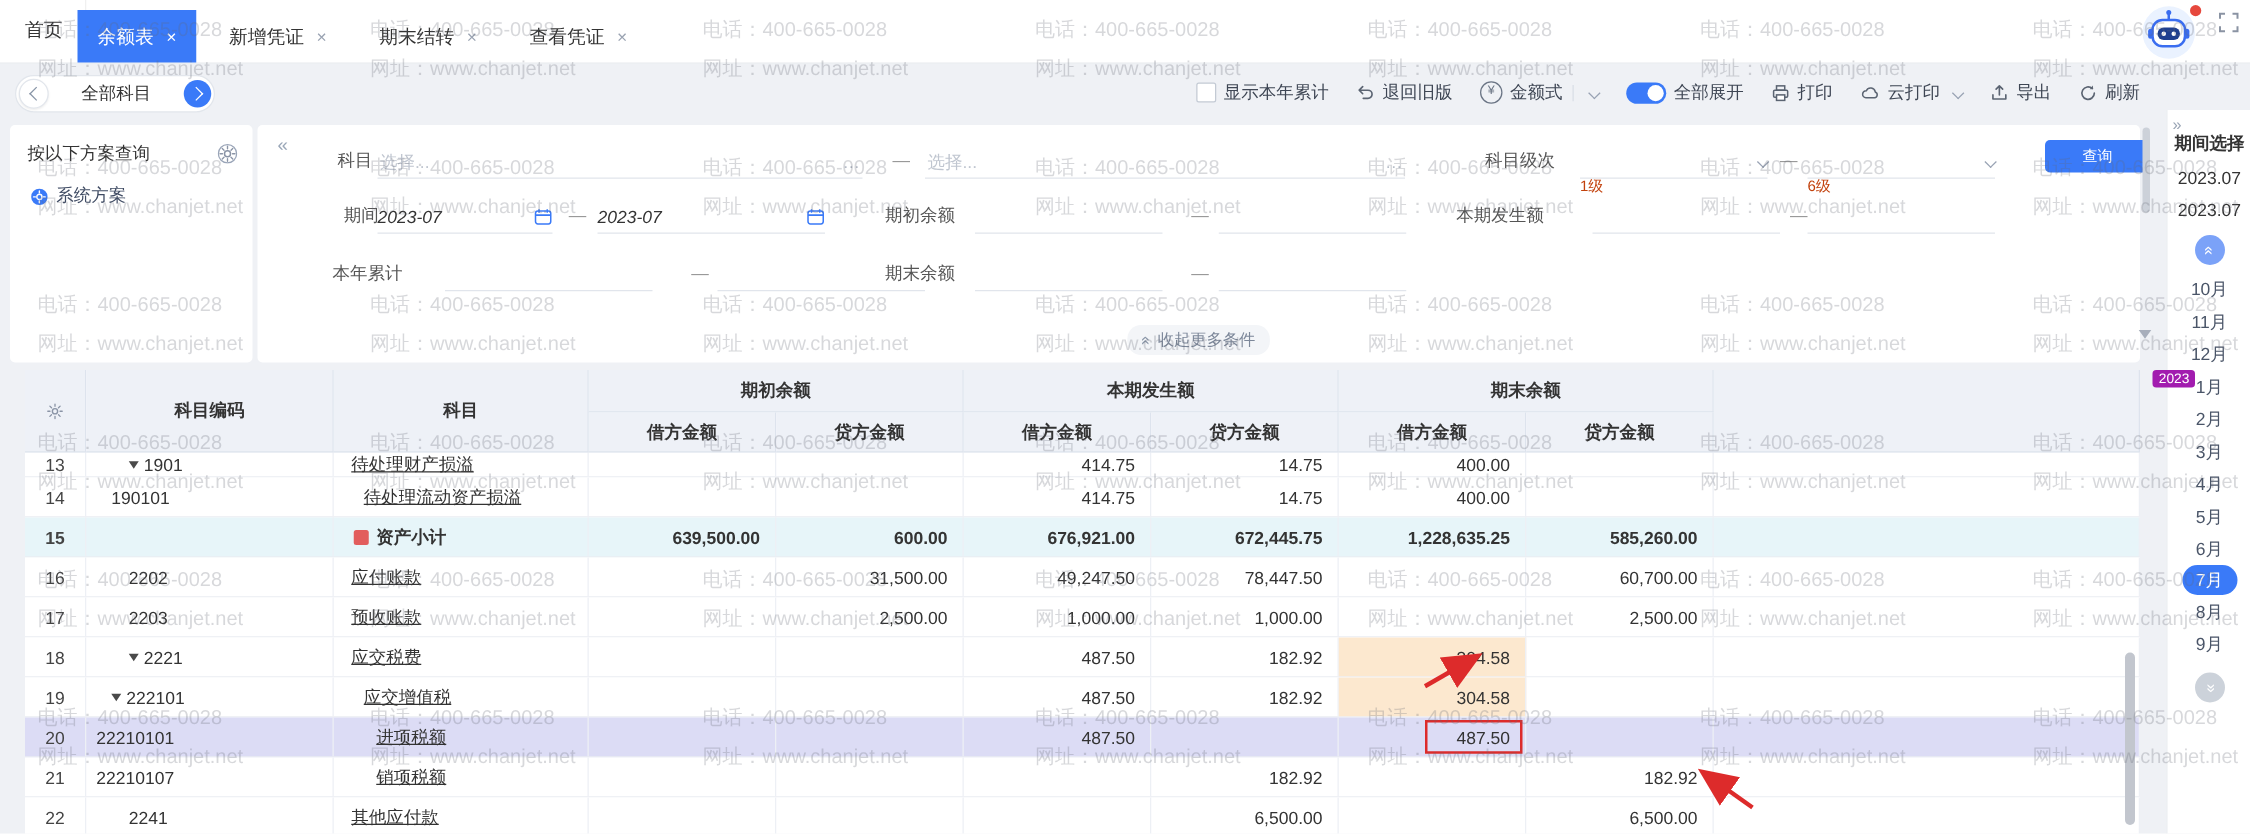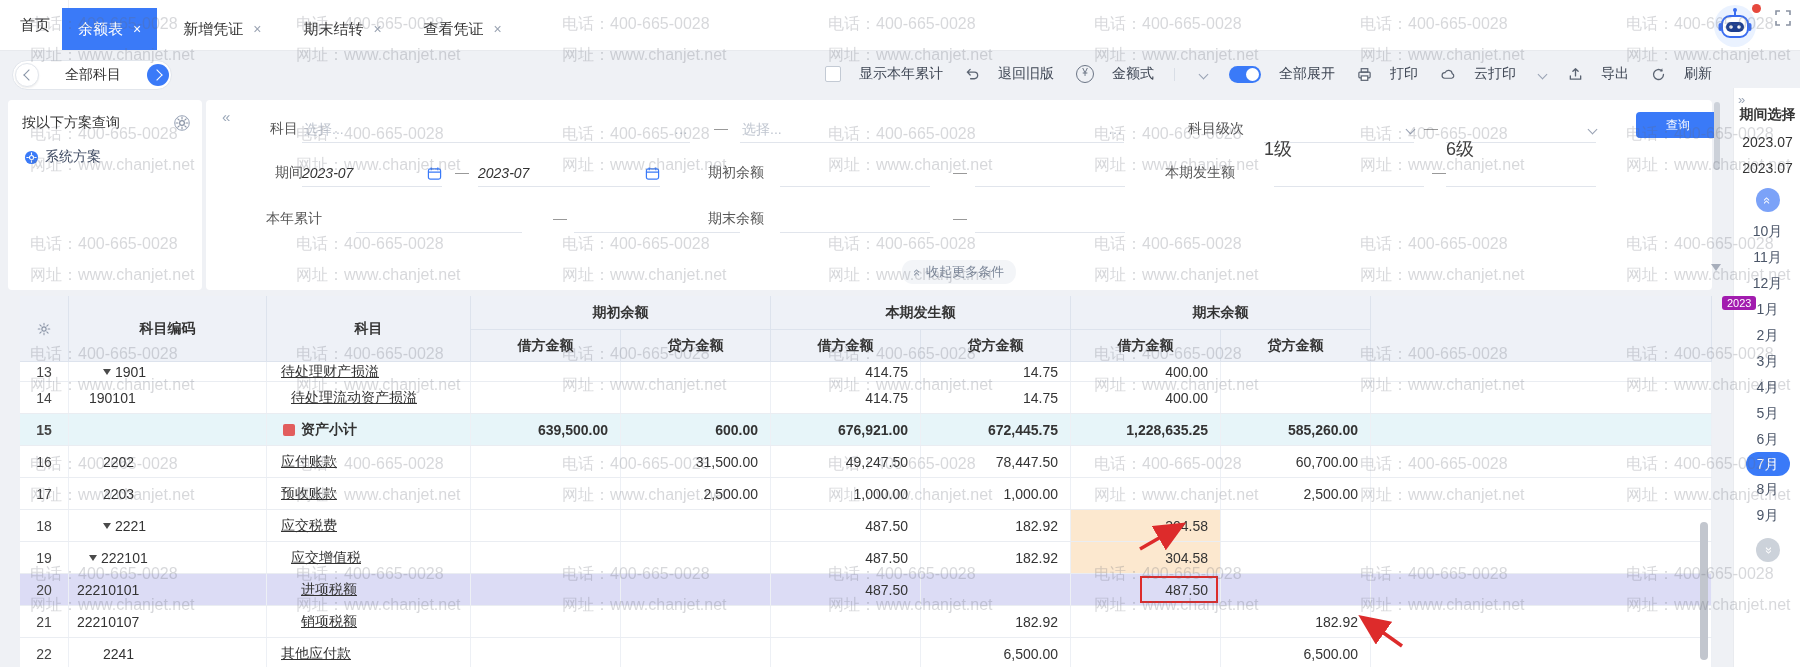--- a/index.html
+++ b/index.html
@@ -20,41 +20,41 @@
   .subject-pill{position:absolute;left:12px;top:60px;width:158px;height:28px;background:#fff;border:1px solid #e2e6ec;border-radius:15px;display:flex;align-items:center;z-index:6;}
   .pill-circle{width:22px;height:22px;border-radius:50%;display:flex;align-items:center;justify-content:center;margin:0 2px;cursor:pointer;}
   .pill-circle.left{background:#fff;border:1px solid #e2e6ec;box-shadow:0 1px 2px rgba(0,0,0,.08);}
   .pill-circle.right{background:#3a7af8;}
   .pill-label{flex:1;text-align:center;font-size:14px;color:#333;}
   .chev{display:inline-block;width:7px;height:7px;border-right:1.6px solid #8794a6;border-bottom:1.6px solid #8794a6;}
   .chev.l{transform:rotate(135deg);margin-left:3px;}
   .chev.r{transform:rotate(-45deg);border-color:#fff;margin-right:3px;}
   .chev.down{transform:rotate(45deg);margin-left:5px;vertical-align:3px;border-color:#98a2b3;width:6px;height:6px;}
   .tools{position:absolute;right:88px;top:60px;height:28px;display:flex;align-items:center;gap:22px;font-size:14px;color:#3e4654;z-index:6;white-space:nowrap;}
-  .tool{display:flex;align-items:center;gap:18px;cursor:pointer;}
+  .tool{display:flex;align-items:center;gap:6px;cursor:pointer;}
   .cbx{width:14px;height:14px;border:1px solid #c3cad4;border-radius:2px;background:#fff;}
   .tool-divider{width:1px;height:13px;background:#d9dee6;margin:0 2px;}
   .yen-ic{width:16px;height:16px;border:1.3px solid #6b7585;border-radius:50%;font-size:10px;line-height:14px;text-align:center;color:#6b7585;}
   .toggle{width:32px;height:17px;border-radius:9px;background:#3a7af8;position:relative;cursor:pointer;}
   .toggle::after{content:"";position:absolute;right:2px;top:2px;width:13px;height:13px;border-radius:50%;background:#fff;}
   
   .left-card{position:absolute;left:8px;top:100px;width:194px;height:190px;background:#fff;border-radius:4px;z-index:2;}
   .lc-title{display:flex;align-items:center;justify-content:space-between;padding:14px 12px 0 14px;font-size:14px;color:#333;}
   .lc-scheme{display:flex;align-items:center;gap:6px;padding:16px 0 0 16px;font-size:14px;color:#3f4b63;cursor:pointer;}
   .filter-card{position:absolute;left:206px;top:100px;width:1506px;height:190px;background:#fff;border-radius:4px;z-index:2;}
   .fc-collapse{position:absolute;left:16px;top:8px;font-size:15px;color:#9aa7b8;cursor:pointer;}
   .f-row{position:absolute;left:0;height:26px;width:100%;}
   .f-label{position:absolute;top:4px;font-size:14px;color:#555;}
   .f-dash{position:absolute;top:4px;font-size:14px;color:#999;}
   .f-input{position:absolute;top:0;height:26px;border-bottom:1px solid #e1e5ec;display:flex;align-items:center;}
   .f-input input{border:0;outline:none;background:transparent;flex:1;font-size:14px;color:#333;min-width:0;font-family:inherit;}
   .f-input input::placeholder{color:#c0c6d0;}
   .dots{color:#b7bec9;font-size:14px;padding:0 2px;cursor:pointer;}
   .f-select{justify-content:space-between;cursor:pointer;}
-  .f-select .val{font-size:18px;color:#404040;margin-top:40px;}
+  .f-select .val{font-size:12px;color:#c2410c;margin-top:40px;}
   .date-field{justify-content:space-between;cursor:pointer;font-style:italic;}
   .date-field .val{font-size:14px;color:#333;}
   .btn{position:absolute;width:84px;height:26px;border-radius:4px;font-size:12px;display:flex;align-items:center;justify-content:center;cursor:pointer;}
   .btn.primary{background:#3a7af8;color:#fff;}
   .collapse-more{position:absolute;left:50%;bottom:6px;transform:translateX(-50%);display:flex;align-items:center;gap:5px;font-size:13px;color:#7c8799;background:#f3f5f8;border-radius:11px;padding:3px 12px;cursor:pointer;}
   .rot-up{display:inline-block;transform:rotate(90deg);font-size:13px;color:#8a96a8;}
   .filter-scroll{position:absolute;left:1714px;top:100px;width:6px;height:190px;z-index:3;}
   .filter-scroll .thumb{position:absolute;left:0;top:2px;width:6px;height:68px;border-radius:3px;background:#ccd1d9;}
   .filter-scroll .down-tri{position:absolute;left:-3px;top:164px;width:0;height:0;border-left:5px solid transparent;border-right:5px solid transparent;border-top:7px solid #a7aebb;}
   

